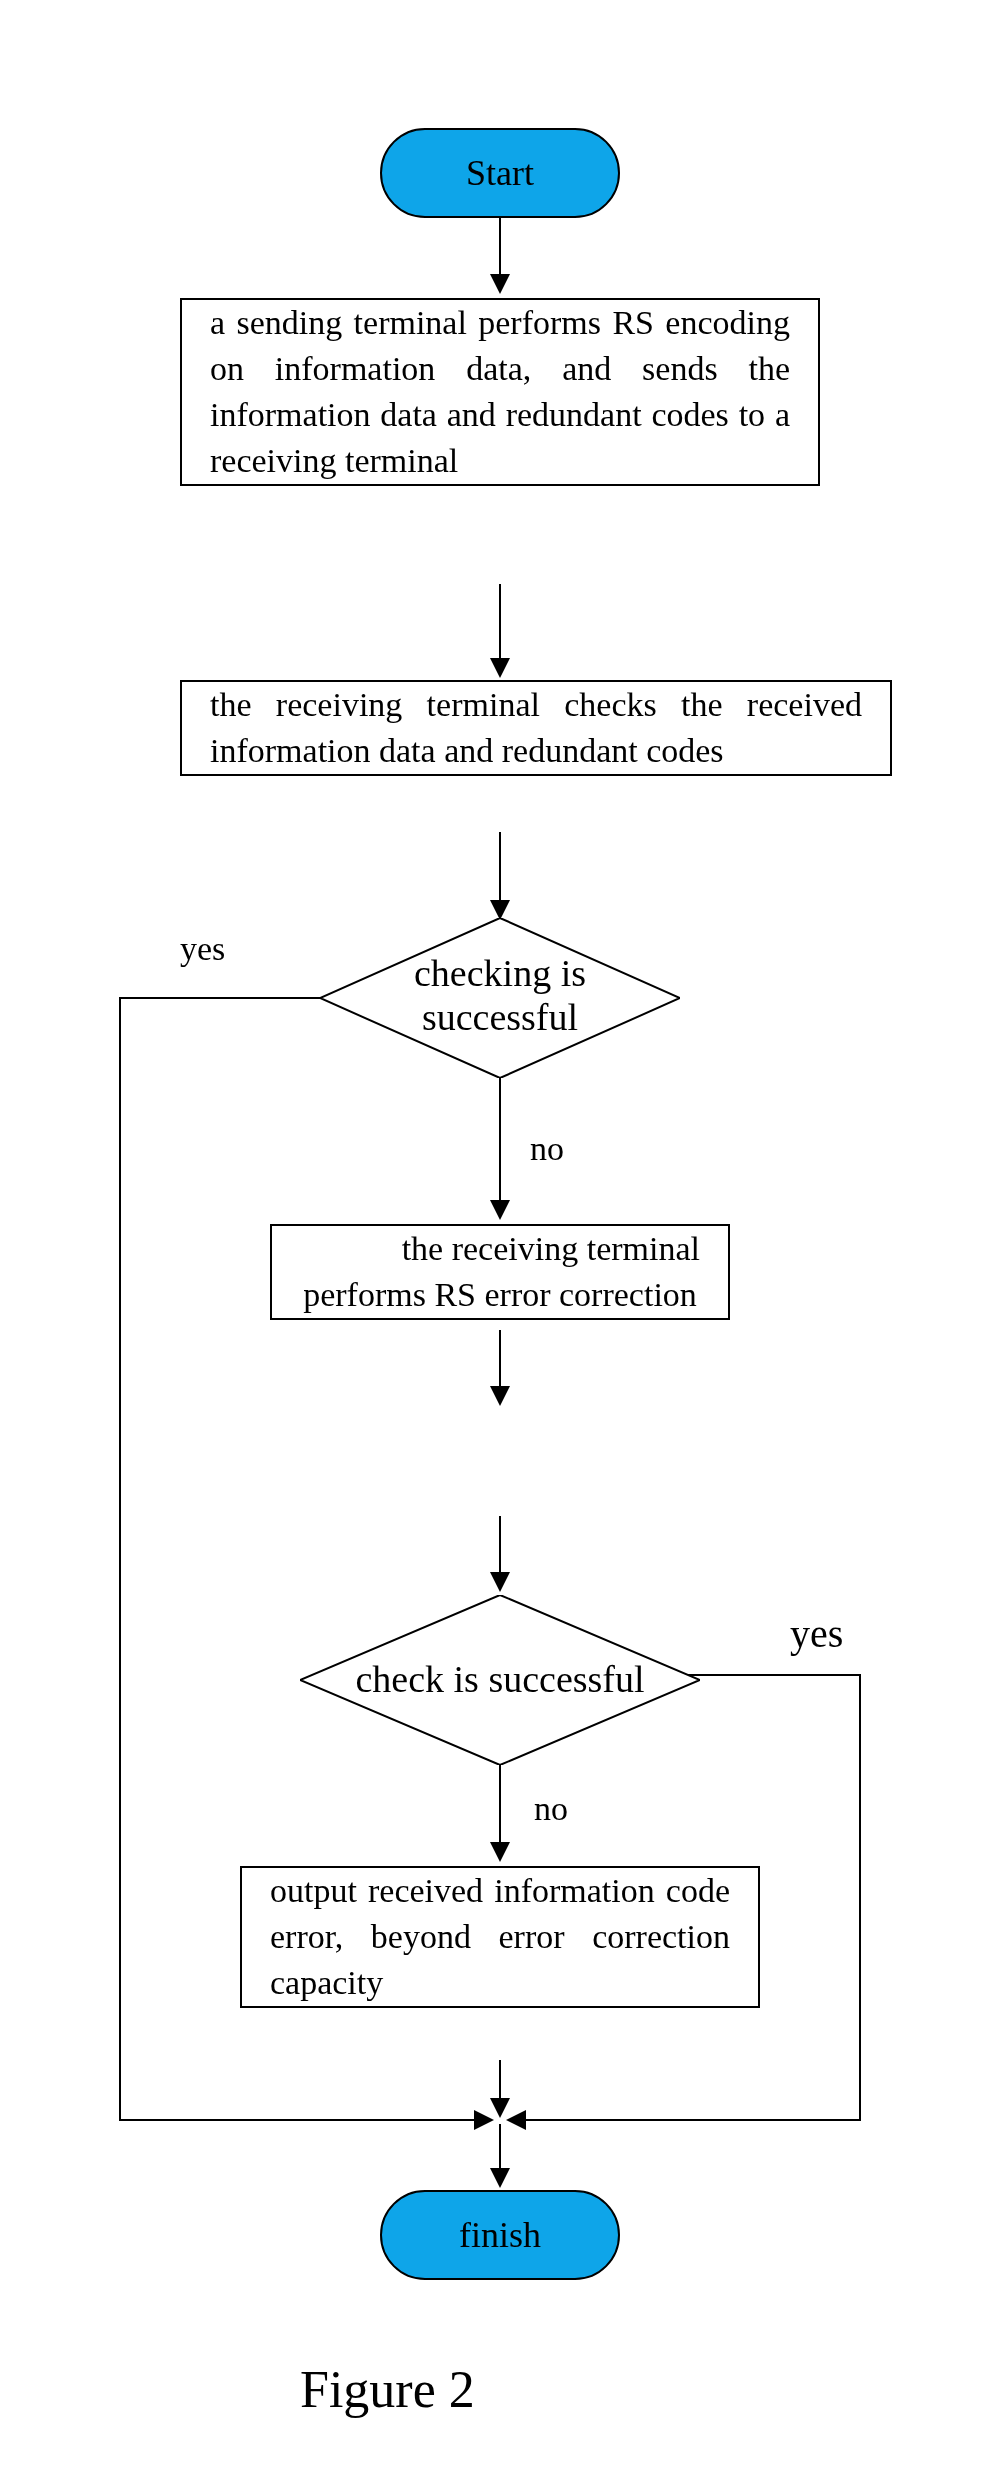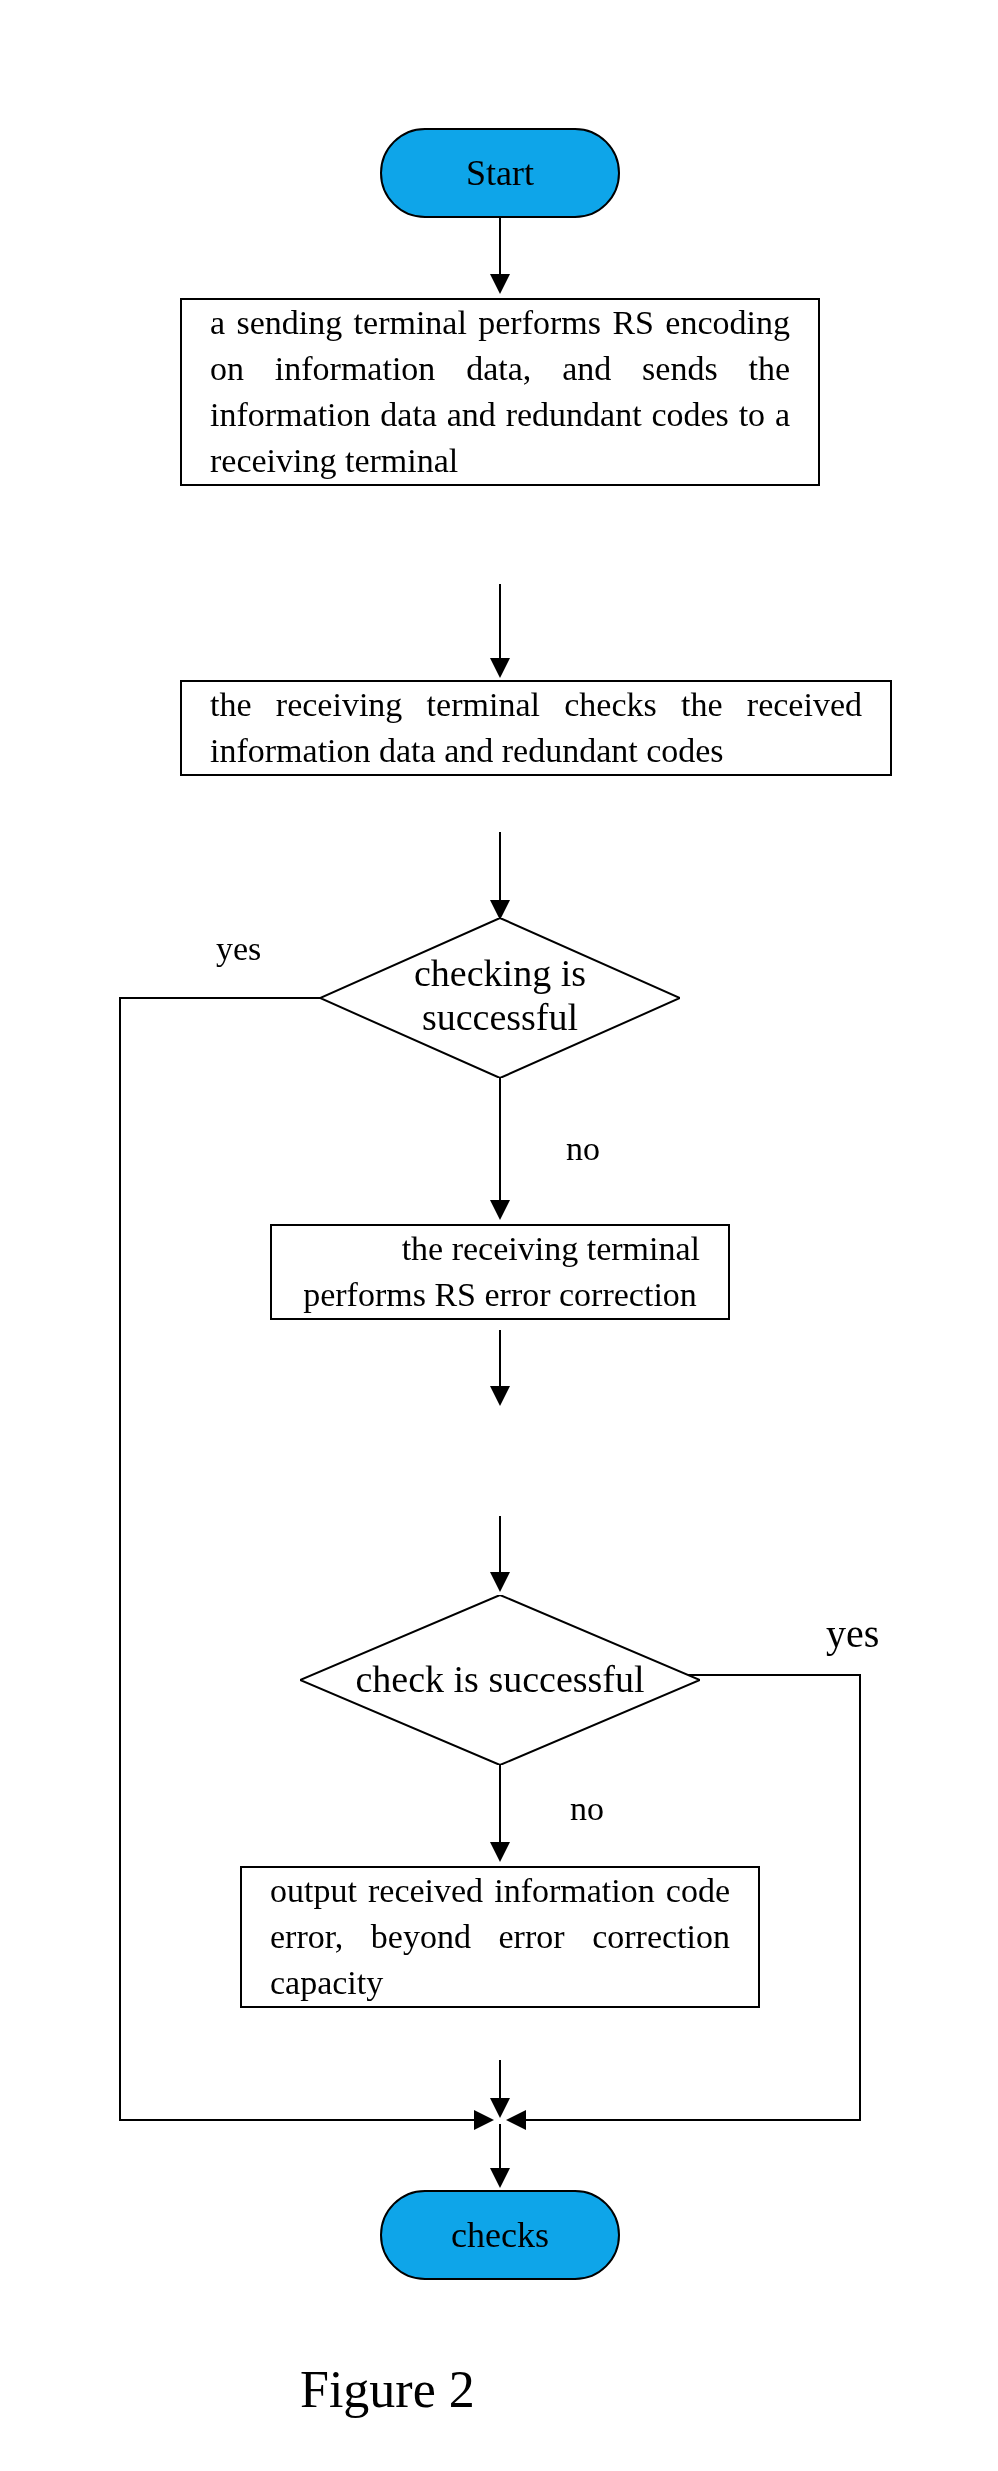--- a/index.html
+++ b/index.html
@@ -49,21 +49,20 @@
   .decision-label {
     position: absolute;
     text-align: center;
     font-size: 38px;
     line-height: 1.15;
     pointer-events: none;
   }
   .edge-label {
     position: absolute;
     font-size: 34px;
-    margin-left: 36px;
   }
   .caption {
     position: absolute;
     font-size: 52px;
   }
   svg.arrows {
     position: absolute;
     inset: 0;
     width: 998px;
     height: 2471px;
@@ -136,18 +135,18 @@
   <div class="decision-label" style="left:340px; top:1618px; width:320px;">check is successful</div>
 
   <div class="edge-label" style="left:790px; top:1570px; font-size:40px;">yes</div>
   <div class="edge-label" style="left:534px; top:1750px;">no</div>
 
   <div class="process" style="left:240px; top:1826px; width:520px;">
     <span>output received information code error, beyond error correction capacity</span>
   </div>
 
   <div class="terminator" style="left:380px; top:2150px; width:240px; height:90px;">
-    <span>checks</span>
+    <span>finish</span>
   </div>
 
   <div class="caption" style="left:300px; top:2320px;">Figure 2</div>
 
 </div>
 
 </body></html>

